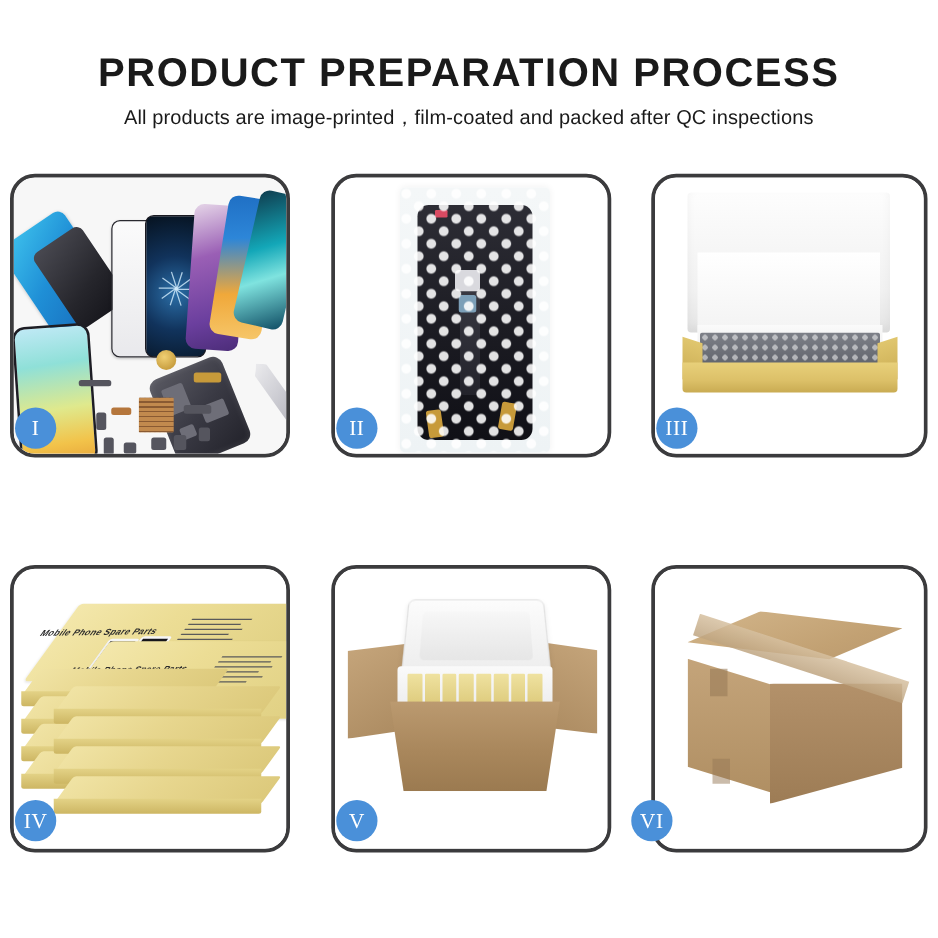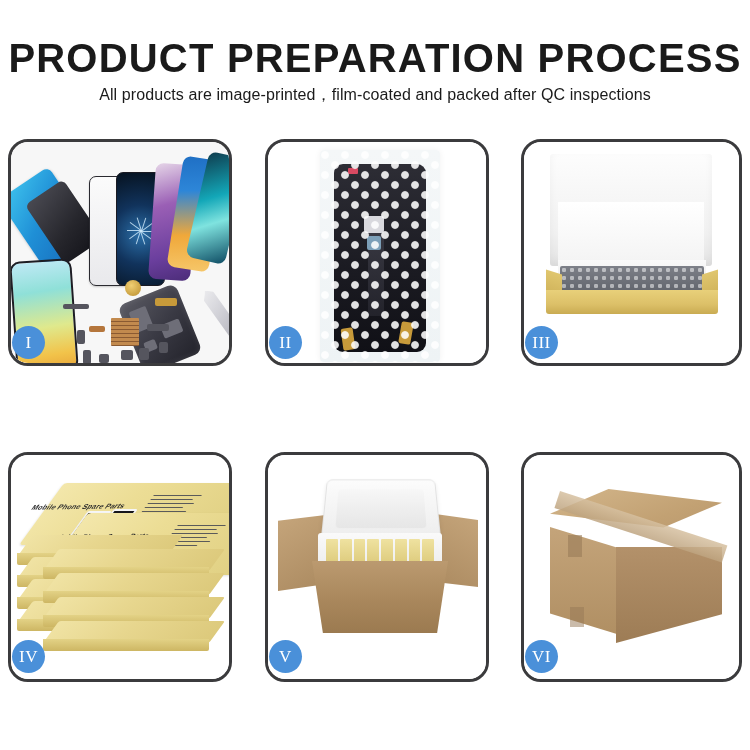--- a/index.html
+++ b/index.html
@@ -11,21 +11,21 @@
     overflow:hidden;
     position:relative;
   }
   .page{position:relative;width:750px;height:750px;}
 
   
   .header{position:absolute;left:0;top:0;width:750px;text-align:center;}
   .title{
     margin:0;padding:0;
     position:absolute;left:0;top:36px;width:750px;
-    font-size:40px;font-weight:700;letter-spacing:1.2px;
+    font-size:32px;font-weight:700;letter-spacing:1.2px;
     color:#1a1a1a;line-height:44px;
     white-space:nowrap;
     font-family:"Liberation Sans", sans-serif;
   }
   .subtitle{
     margin:0;padding:0;
     position:absolute;left:0;top:84px;width:750px;
     font-size:16px;font-weight:400;letter-spacing:0.1px;
     color:#1a1a1a;line-height:22px;
     white-space:nowrap;
@@ -59,21 +59,21 @@
     font-family:"Liberation Serif", serif;
     font-size:17px;line-height:1;
     letter-spacing:0.5px;
     z-index:9;
   }
   .badge.b1{left:12px;top:326px;}
   .badge.b2{left:269px;top:326px;}
   .badge.b3{left:525px;top:326px;}
   .badge.b4{left:12px;top:640px;}
   .badge.b5{left:269px;top:640px;}
-  .badge.b6{left:525px;top:640px;}
+  .badge.b6{left:505px;top:640px;}
 
   
   .p1bg{position:absolute;inset:0;background:#f7f7f7;}
   .scr{position:absolute;border-radius:7px;}
   .scr.s1{ 
     left:6px;top:34px;width:60px;height:85px;
     background:linear-gradient(150deg,#3fc4ee 0%,#1f8fd6 45%,#1667b8 100%);
     transform:rotate(-34deg);
     box-shadow:0 1px 3px rgba(0,0,0,.25);
   }

